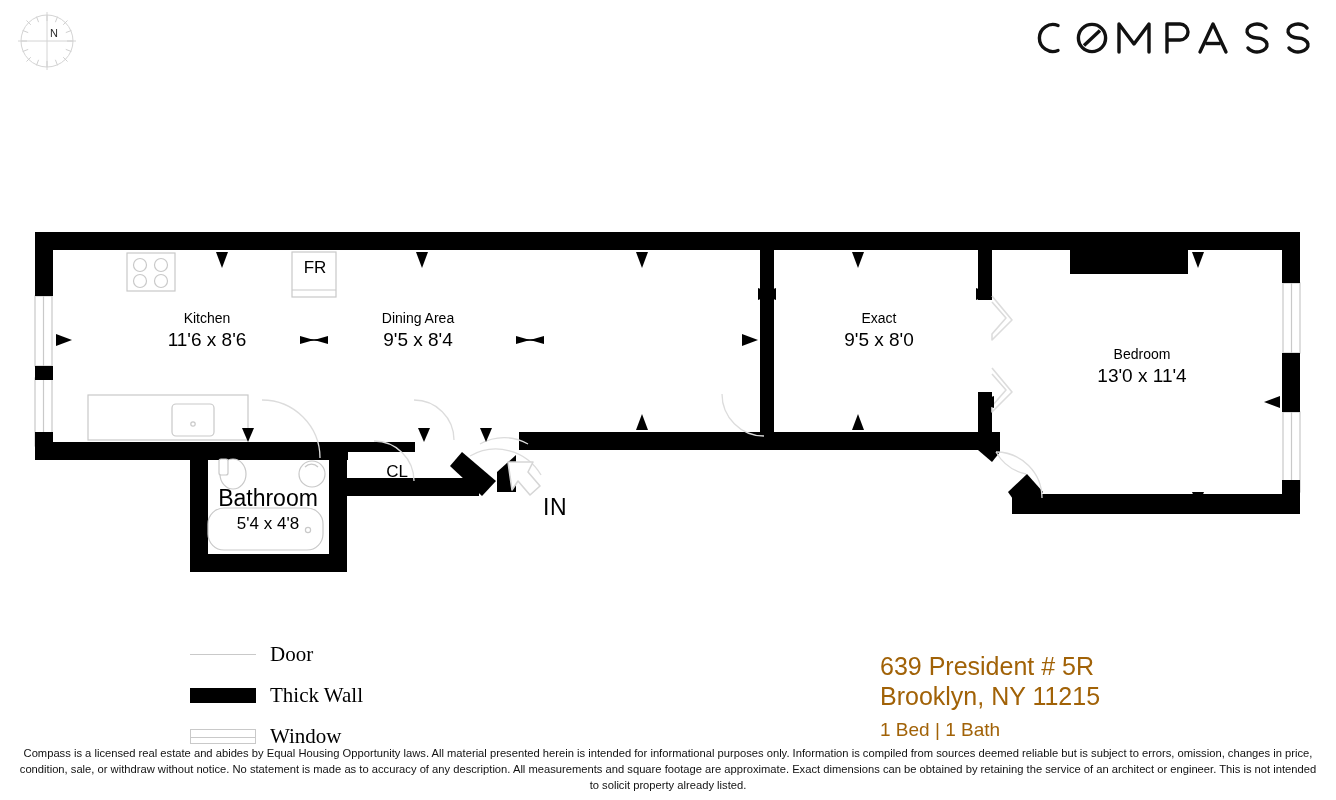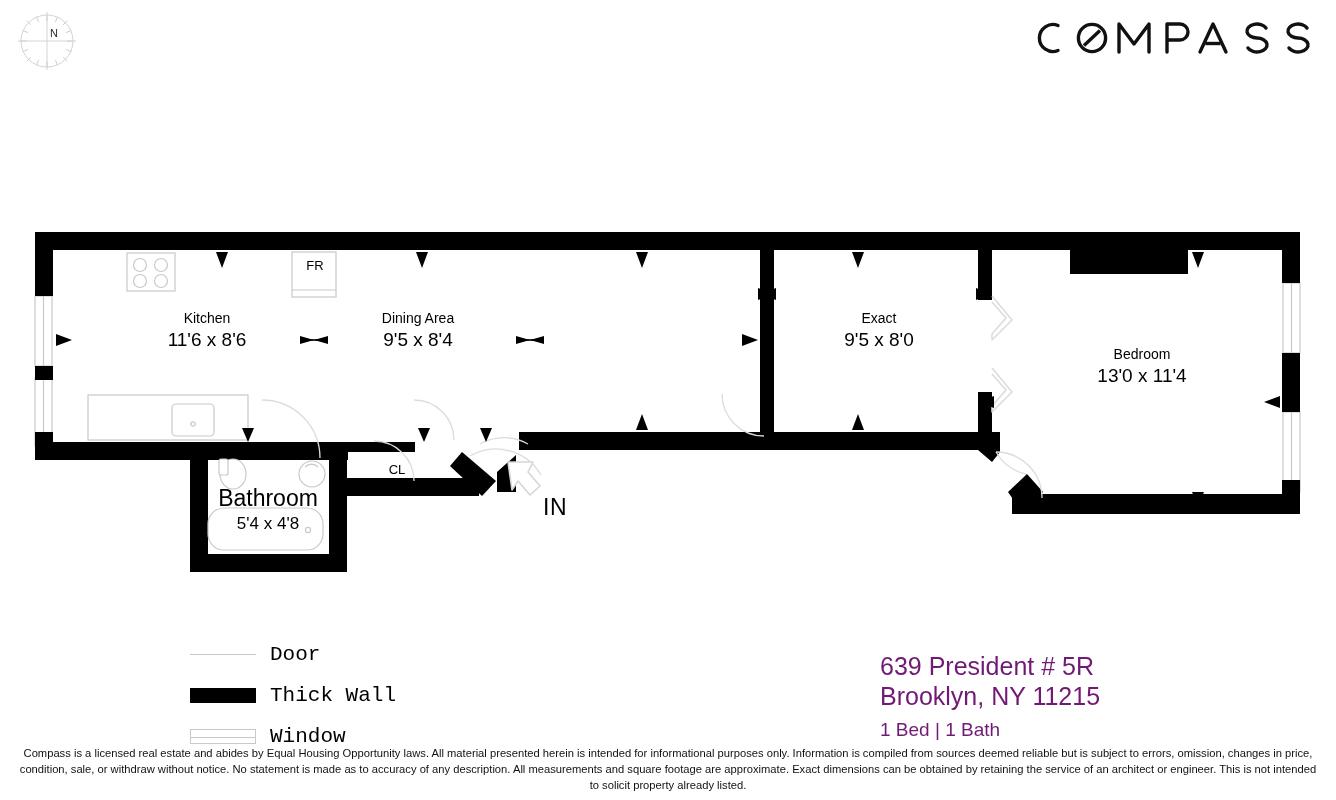--- a/index.html
+++ b/index.html
@@ -77,21 +77,21 @@
   }
   .room-label .room-dims {
     display: block;
     font-size: 19px;
   }
   .room-label.small .room-name { font-size: 23px; }
   .room-label.small .room-dims { font-size: 17px; }
 
   .tag-label {
     position: absolute;
-    font-size: 13px;
+    font-size: 17px;
     color: #000000;
     font-family: "Liberation Sans", sans-serif;
     text-align: center;
     white-space: nowrap;
   }
   #in-label {
     position: absolute;
     left: 518px;
     top: 494px;
     font-size: 23px;
@@ -138,30 +138,30 @@
   .swatch-window::after {
     content: "";
     position: absolute;
     left: 0; right: 0;
     top: 50%;
     border-top: 1.2px solid #c9c9c9;
   }
   .legend-text {
     font-size: 21px;
     color: #000000;
-    font-family: Liberation Mono, monospace;
+    font-family: Liberation Serif, serif;
     text-align: center;
   }
 
   
   #address-block {
     position: absolute;
     left: 880px;
     top: 652px;
-    color: #701a75;
+    color: #a16207;
   }
   #address-line1 {
     font-size: 25px;
     line-height: 1.18;
     font-family: "Liberation Sans", sans-serif;
   }
   #address-line2 {
     font-size: 25px;
     line-height: 1.18;
     font-family: "Liberation Sans", sans-serif;

